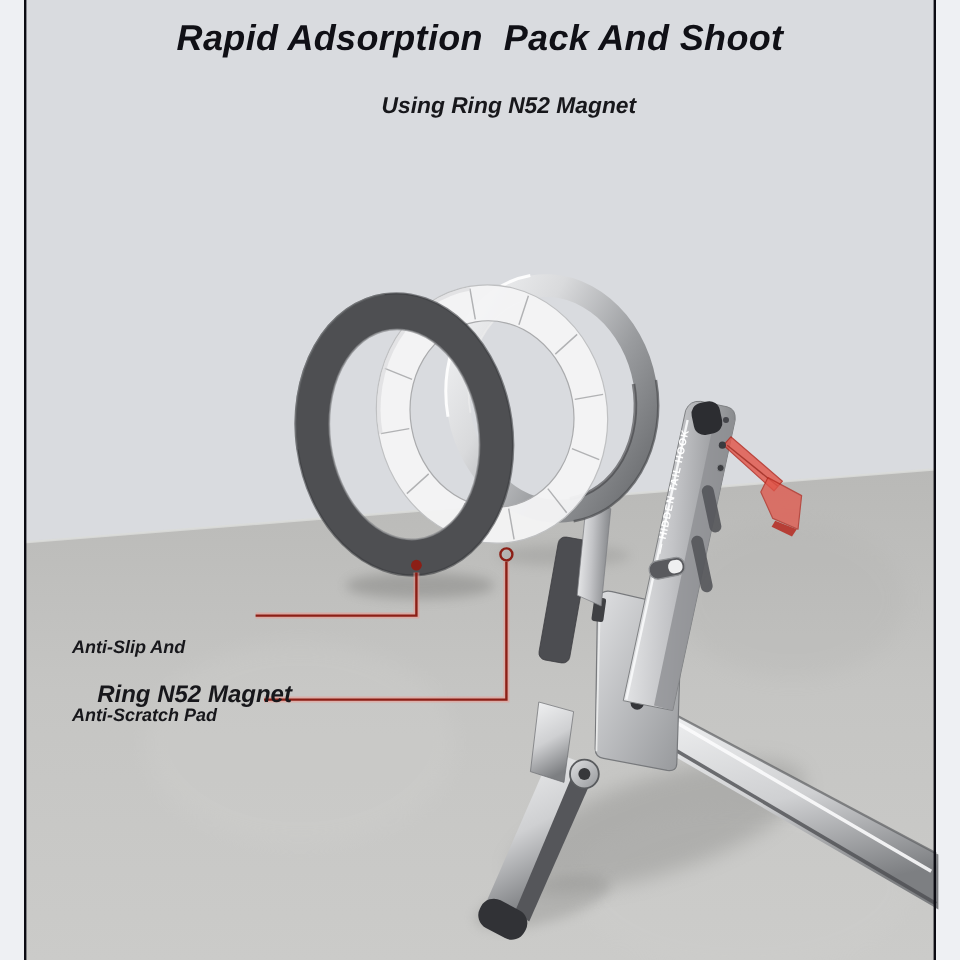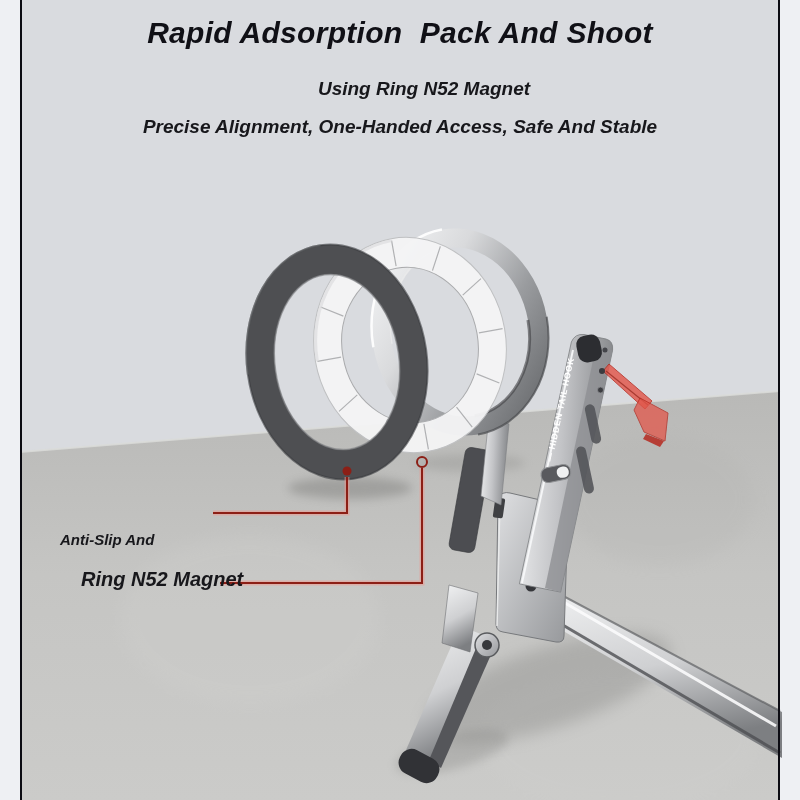--- a/index.html
+++ b/index.html
@@ -174,20 +174,20 @@
     </g>
 
     <g>
       <line x1="21" y1="0" x2="21" y2="800" stroke-width="2" stroke="#0b0b12"></line>
       <line x1="779" y1="0" x2="779" y2="800" stroke-width="2" stroke="#0b0b12"></line>
     </g>
   </svg>
 
   <div id="title" class="lbl centered">Rapid Adsorption  Pack And Shoot</div>
   <div id="subtitle-magnet" class="lbl centered">Using Ring N52 Magnet</div>
-  <div id="subtitle-features" class="lbl centered">Precise Alignment, One-Handed Access, Safe And Stable</div>
 
   <div id="pad-label" class="lbl">
     <div>Anti-Slip And</div>
+    <div>Anti-Scratch Pad</div>
   </div>
   <div id="magnet-label" class="lbl">Ring N52 Magnet</div>
 
 </div>
 
 </body></html>

